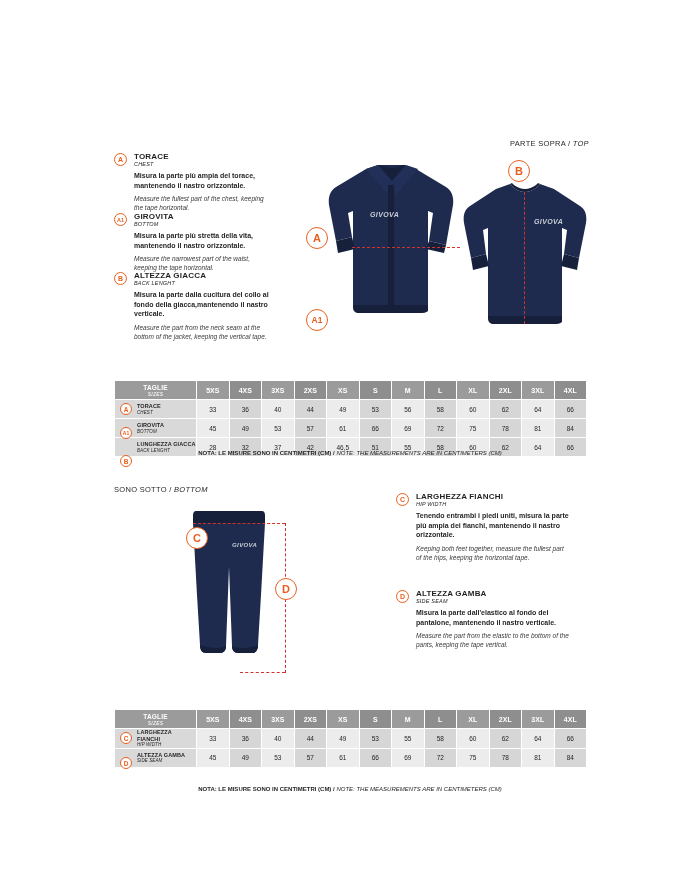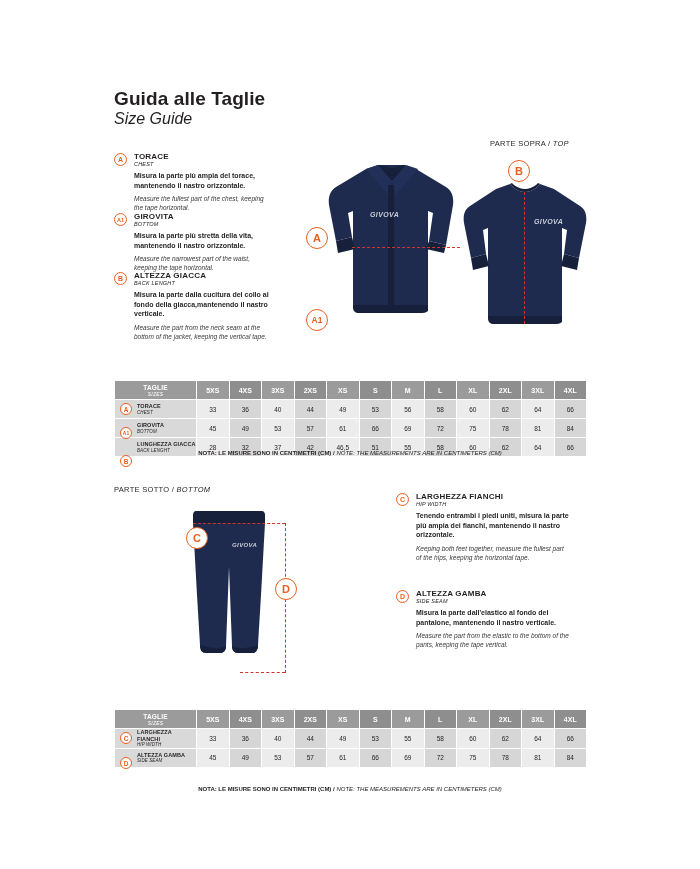--- a/index.html
+++ b/index.html
@@ -42,21 +42,21 @@
   }
 
   
   .section-caption {
     position: absolute;
     font-size: 7.5px;
     letter-spacing: 0.3px;
   }
   .section-caption .it { font-style: normal; }
   .section-caption .en { font-style: italic; }
-  #caption-top { left: 490px; top: 139px; text-align: right; }
+  #caption-top { left: 510px; top: 139px; text-align: right; }
   #caption-bottom { left: 114px; top: 485px; }
 
   
   .badge {
     border: 1.3px solid #e8601f;
     border-radius: 50%;
     color: #e8601f;
     font-weight: bold;
     display: flex;
     align-items: center;
@@ -197,24 +197,20 @@
     font-weight: bold;
     color: #c8ccd6;
     letter-spacing: 0.4px;
   }
 </style>
 </head>
 <body>
 
 <div class="page">
 
-  <div class="title-block">
-    <div class="title-main">Guida alle Taglie</div>
-    <div class="title-sub">Size Guide</div>
-  </div>
 
   <div class="section-caption" id="caption-top">
     <span class="it">PARTE SOPRA /</span>
     <span class="en">TOP</span>
   </div>
 
   <div class="desc" style="left:114px; top:152px;">
     <span class="badge badge-sm">A</span>
     <div class="body">
       <div class="name">TORACE</div>
@@ -384,21 +380,21 @@
   <span class="badge badge-tbl" style="position:absolute; left:120px; top:403px;">A</span>
   <span class="badge badge-tbl" style="position:absolute; left:120px; top:427px; font-size:5px;">A1</span>
   <span class="badge badge-tbl" style="position:absolute; left:120px; top:455px;">B</span>
 
   <div class="note" style="left:114px; top:449px; width:472px; top:450px;">
     <span class="it">NOTA: LE MISURE SONO IN CENTIMETRI (CM) /</span>
     <span class="en">NOTE: THE MEASUREMENTS ARE IN CENTIMETERS (CM)</span>
   </div>
 
   <div class="section-caption" id="caption-bottom">
-    <span class="it">PARTE SOTTO /</span>
+    <span class="it">SONO SOTTO /</span>
     <span class="en">BOTTOM</span>
   </div>
 
   <svg class="garment" style="left:174px; top:505px;" width="110" height="165" viewBox="0 0 110 165">
     <g>
       <path d="M22,6 L88,6 C90,6 91,8 91,10 L91,18 L19,18 L19,10 C19,8 20,6 22,6 Z" fill="#16203b"></path>
       <path d="M19,18 L91,18 L87,90 L84,140 C84,145 82,148 78,148 L64,148 C60,148 58,145 58,141 L55,62 L52,141 C52,145 50,148 46,148 L32,148 C28,148 26,145 26,140 L23,90 Z" fill="#1e2b4e"></path>
       <path d="M26,140 C26,140 34,143 42,143 C48,143 52,141 52,141 C52,145 50,148 46,148 L32,148 C28,148 26,145 26,140 Z" fill="#16203b"></path>
       <path d="M84,140 C84,140 76,143 68,143 C62,143 58,141 58,141 C58,145 60,148 64,148 L78,148 C82,148 84,145 84,140 Z" fill="#16203b"></path>
       <text class="brand" x="58" y="42" font-size="6" fill="#c8ccd6">GIVOVA</text>

